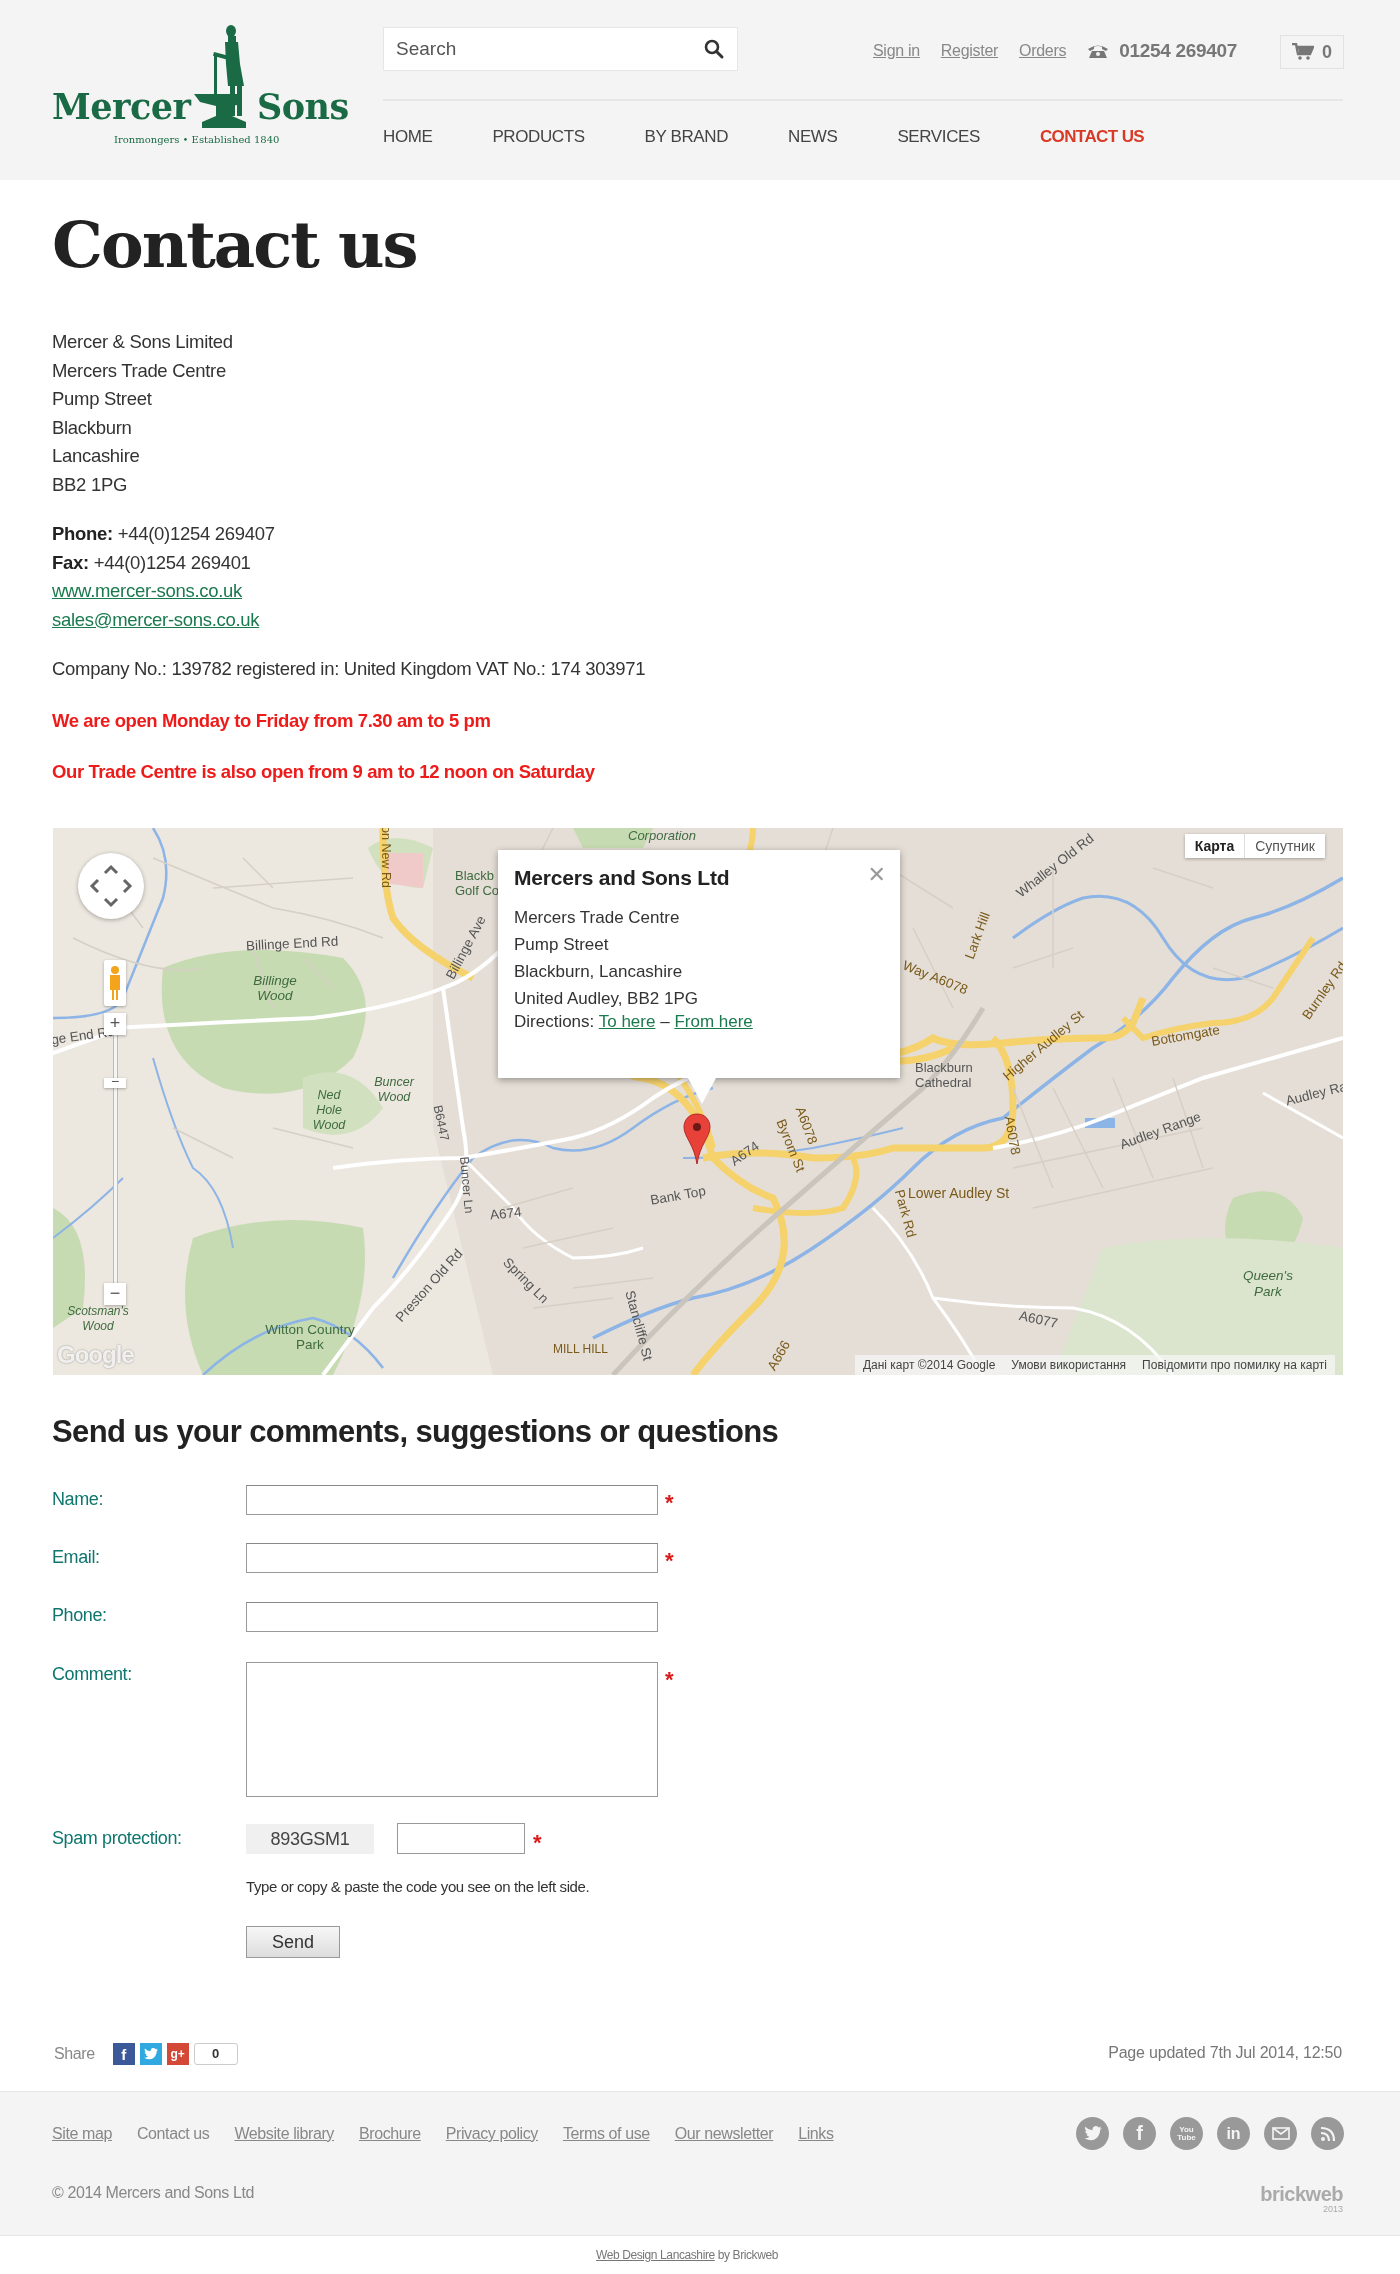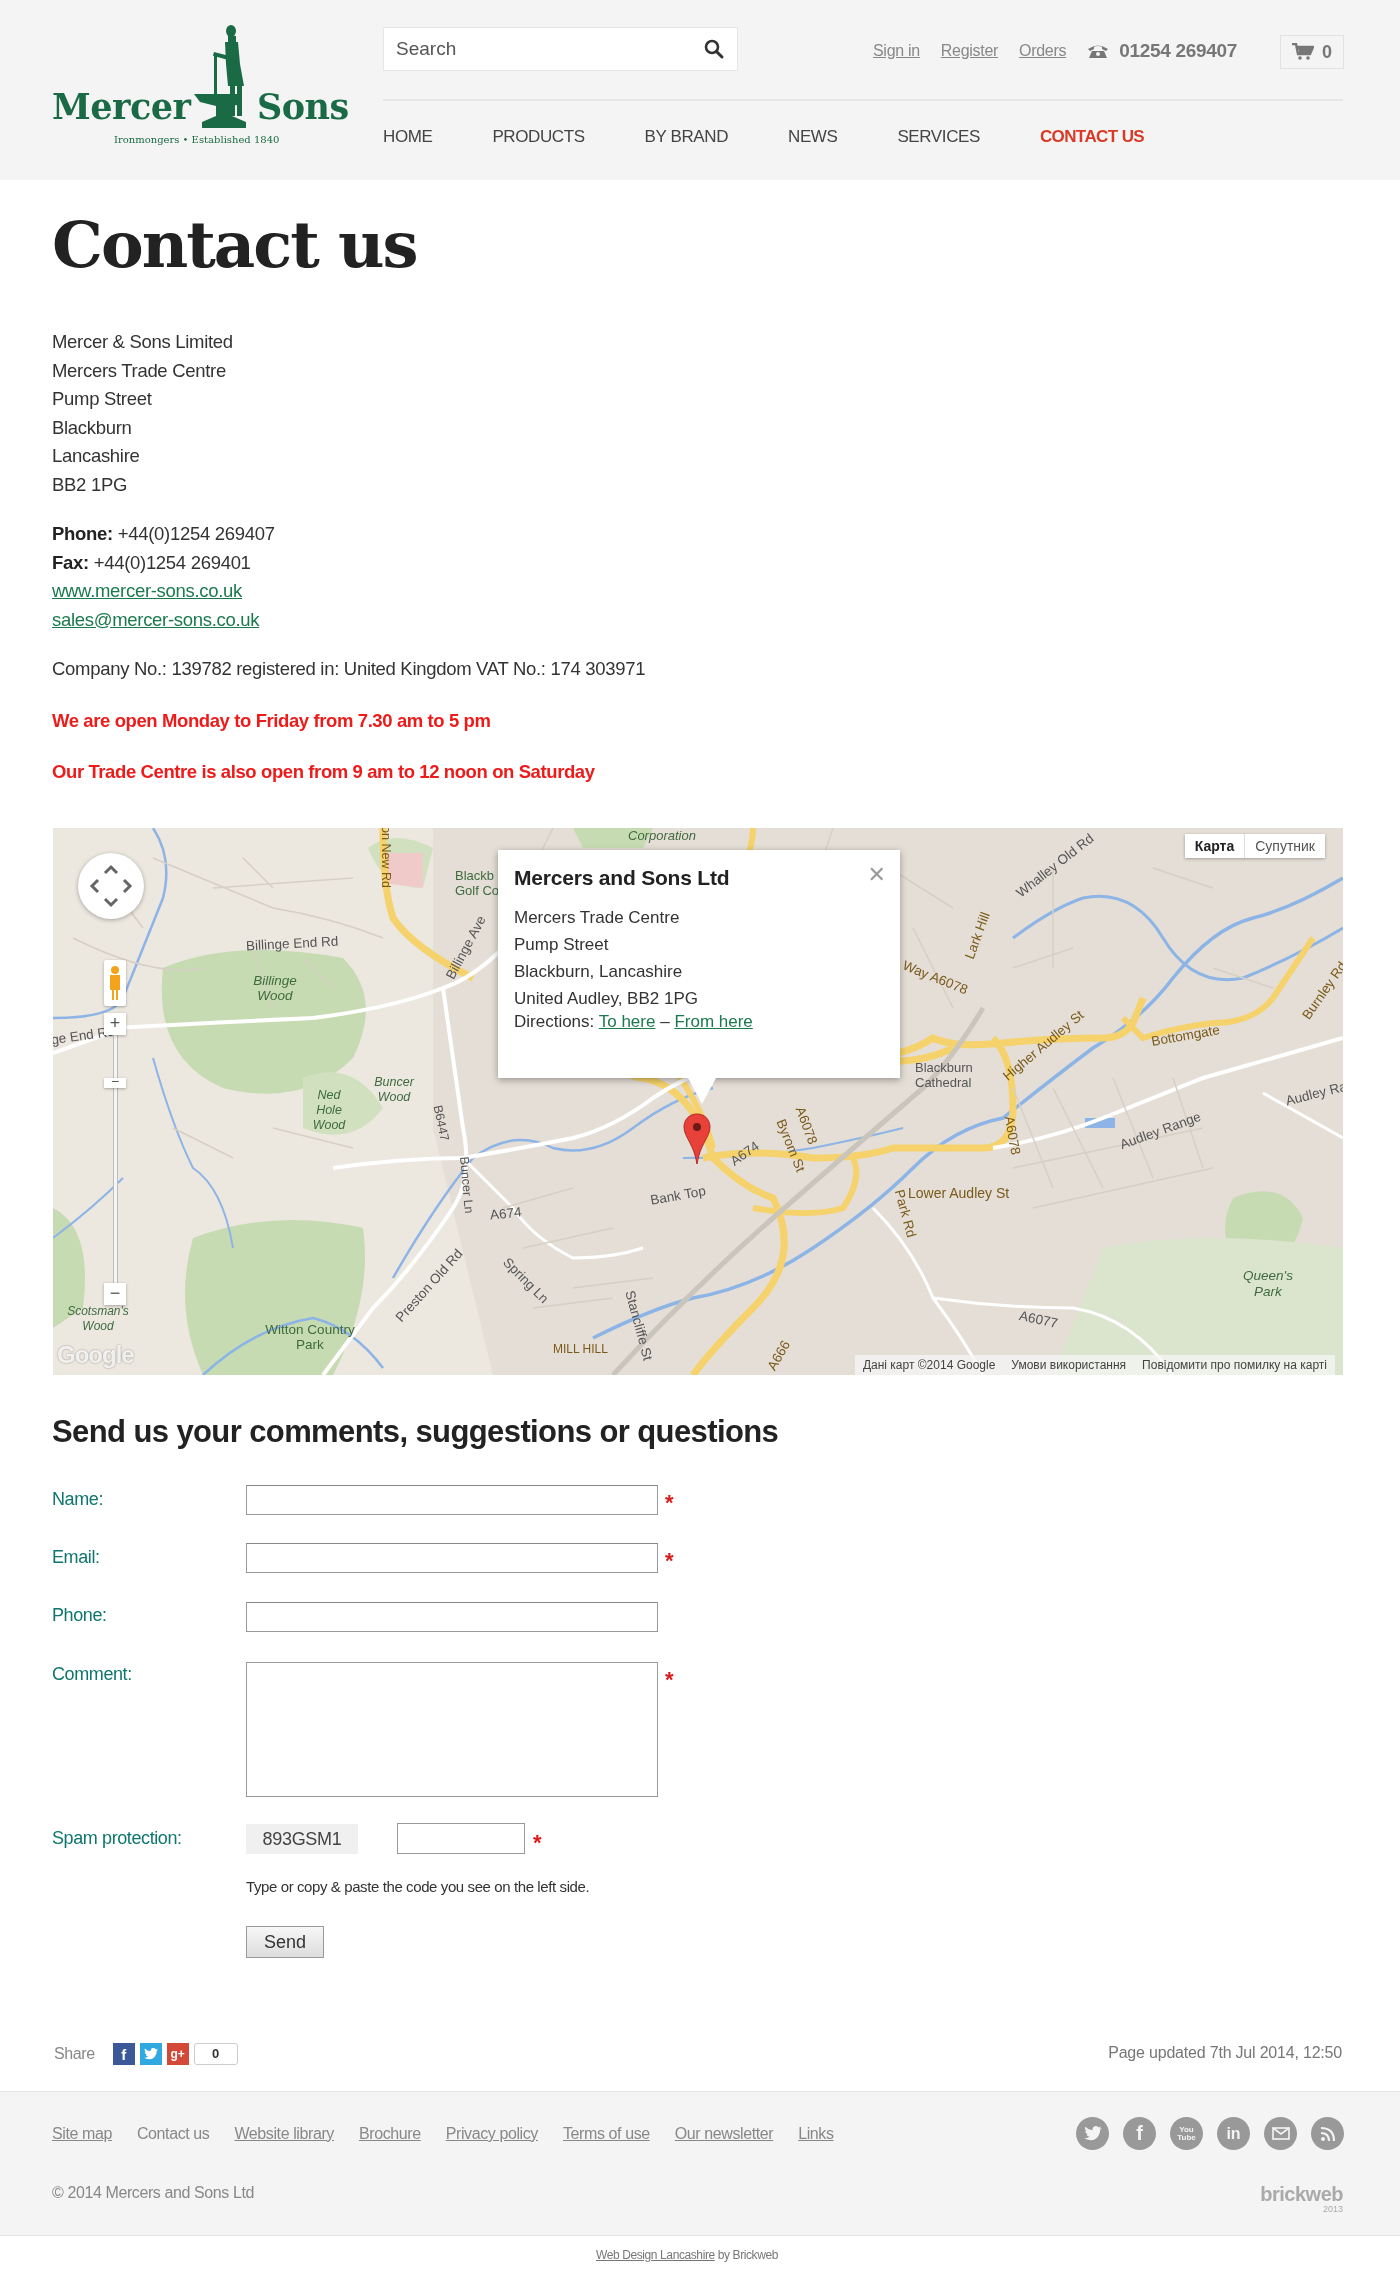--- a/index.html
+++ b/index.html
@@ -68,24 +68,24 @@
   .map-footer { position: absolute; right: 8px; bottom: 0; display: flex; background: rgba(245,245,245,0.75); font-size: 12px; color: #444; }
   .map-footer span { padding: 3px 8px; }
   .google-logo { position: absolute; left: 4px; bottom: 6px; font-size: 24px; font-weight: bold; color: rgba(255,255,255,0.85); letter-spacing: -1px; text-shadow: 0 0 2px rgba(0,0,0,0.4); }
 
   
   .form-title { position: absolute; left: 52px; top: 1414px; font-size: 31px; font-weight: bold; color: #222; letter-spacing: -0.6px; text-align: right; }
   .form-label { position: absolute; left: 52px; font-size: 18px; color: #0f766e; letter-spacing: -0.4px; }
   .form-input { position: absolute; left: 246px; width: 412px; height: 30px; border: 1px solid #999; border-top-color: #888; background: #fff; font-family: "Liberation Sans", sans-serif; font-size: 16px; padding: 0 6px; }
   .form-textarea { position: absolute; left: 246px; top: 1662px; width: 412px; height: 135px; border: 1px solid #999; background: #fff; resize: none; font-family: "Liberation Sans", sans-serif; font-size: 16px; padding: 4px 6px; }
   .req { position: absolute; left: 665px; font-size: 22px; color: #d91b1b; font-weight: bold; }
-  .captcha-code { position: absolute; left: 246px; top: 1824px; width: 112px; height: 30px; background: #f0f0f0; font-size: 18px; color: #444; line-height: 30px; text-align: center; letter-spacing: -0.3px; }
+  .captcha-code { position: absolute; left: 246px; top: 1824px; width: 128px; height: 30px; background: #f0f0f0; font-size: 18px; color: #444; line-height: 30px; text-align: center; letter-spacing: -0.3px; }
   .captcha-input { position: absolute; left: 397px; top: 1823px; width: 128px; height: 31px; border: 1px solid #999; background: #fff; padding: 0 6px; font-family: "Liberation Sans", sans-serif; font-size: 16px; }
   .captcha-hint { position: absolute; left: 246px; top: 1878px; font-size: 15px; color: #333; letter-spacing: -0.4px; }
-  .send-btn { position: absolute; left: 246px; top: 1926px; width: 78px; height: 32px; border: 1px solid #999; background: linear-gradient(#f7f7f7, #dddddd); font-family: "Liberation Sans", sans-serif; font-size: 18px; color: #333; }
+  .send-btn { position: absolute; left: 246px; top: 1926px; width: 94px; height: 32px; border: 1px solid #999; background: linear-gradient(#f7f7f7, #dddddd); font-family: "Liberation Sans", sans-serif; font-size: 18px; color: #333; }
 
   
   .share { position: absolute; left: 54px; top: 2043px; display: flex; align-items: center; }
   .share-label { font-size: 16px; color: #888; margin-right: 18px; letter-spacing: -0.4px; }
   .share-btn { width: 22px; height: 22px; margin-right: 5px; display: flex; align-items: center; justify-content: center; color: #fff; font-weight: bold; font-size: 15px; }
   .share-fb { background: #3b5998; }
   .share-tw { background: #2fa9e0; }
   .share-gp { background: #d34836; font-size: 12px; }
   .share-count { height: 22px; width: 44px; border: 1px solid #ccc; border-radius: 3px; font-size: 13px; font-weight: bold; color: #333; text-align: center; line-height: 20px; }
   .page-updated { position: absolute; right: 58px; top: 2044px; font-size: 16px; color: #777; letter-spacing: -0.2px; }

